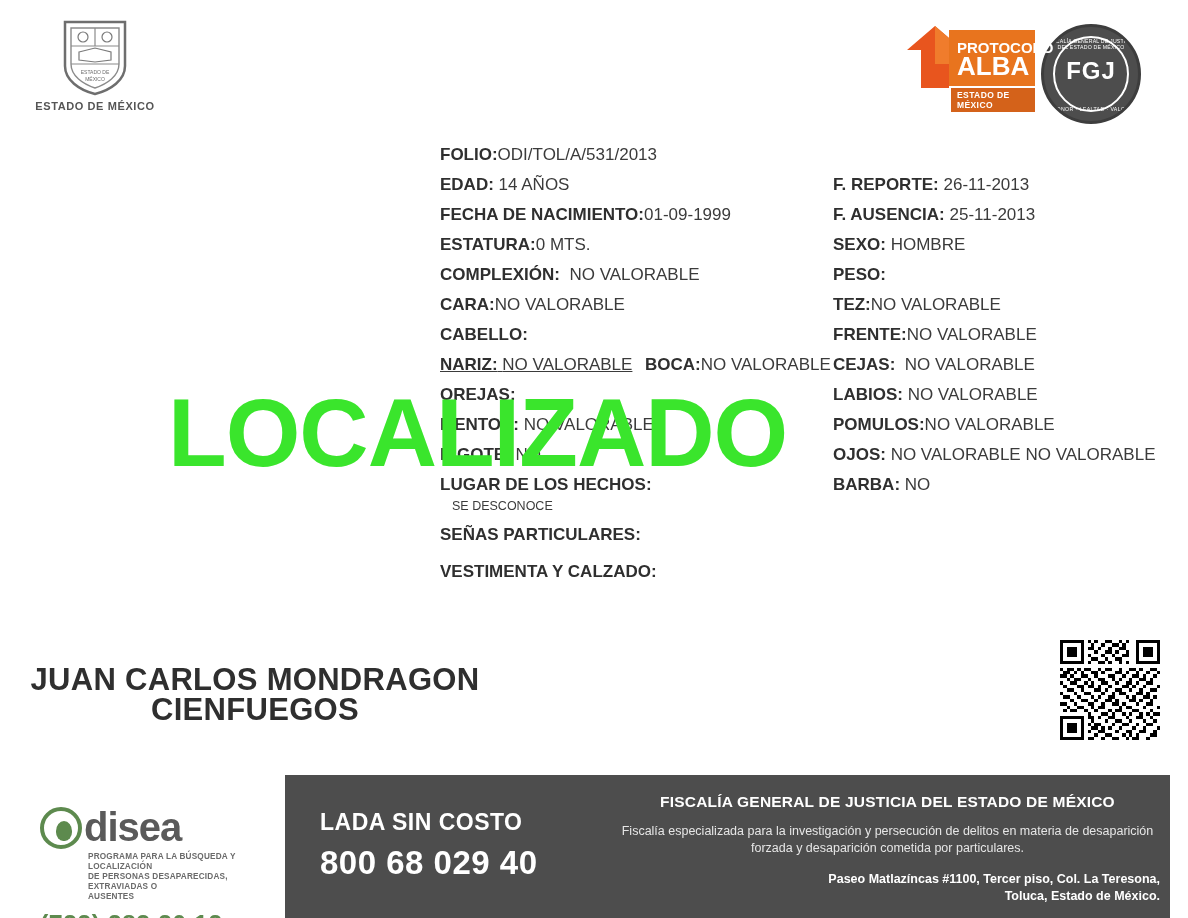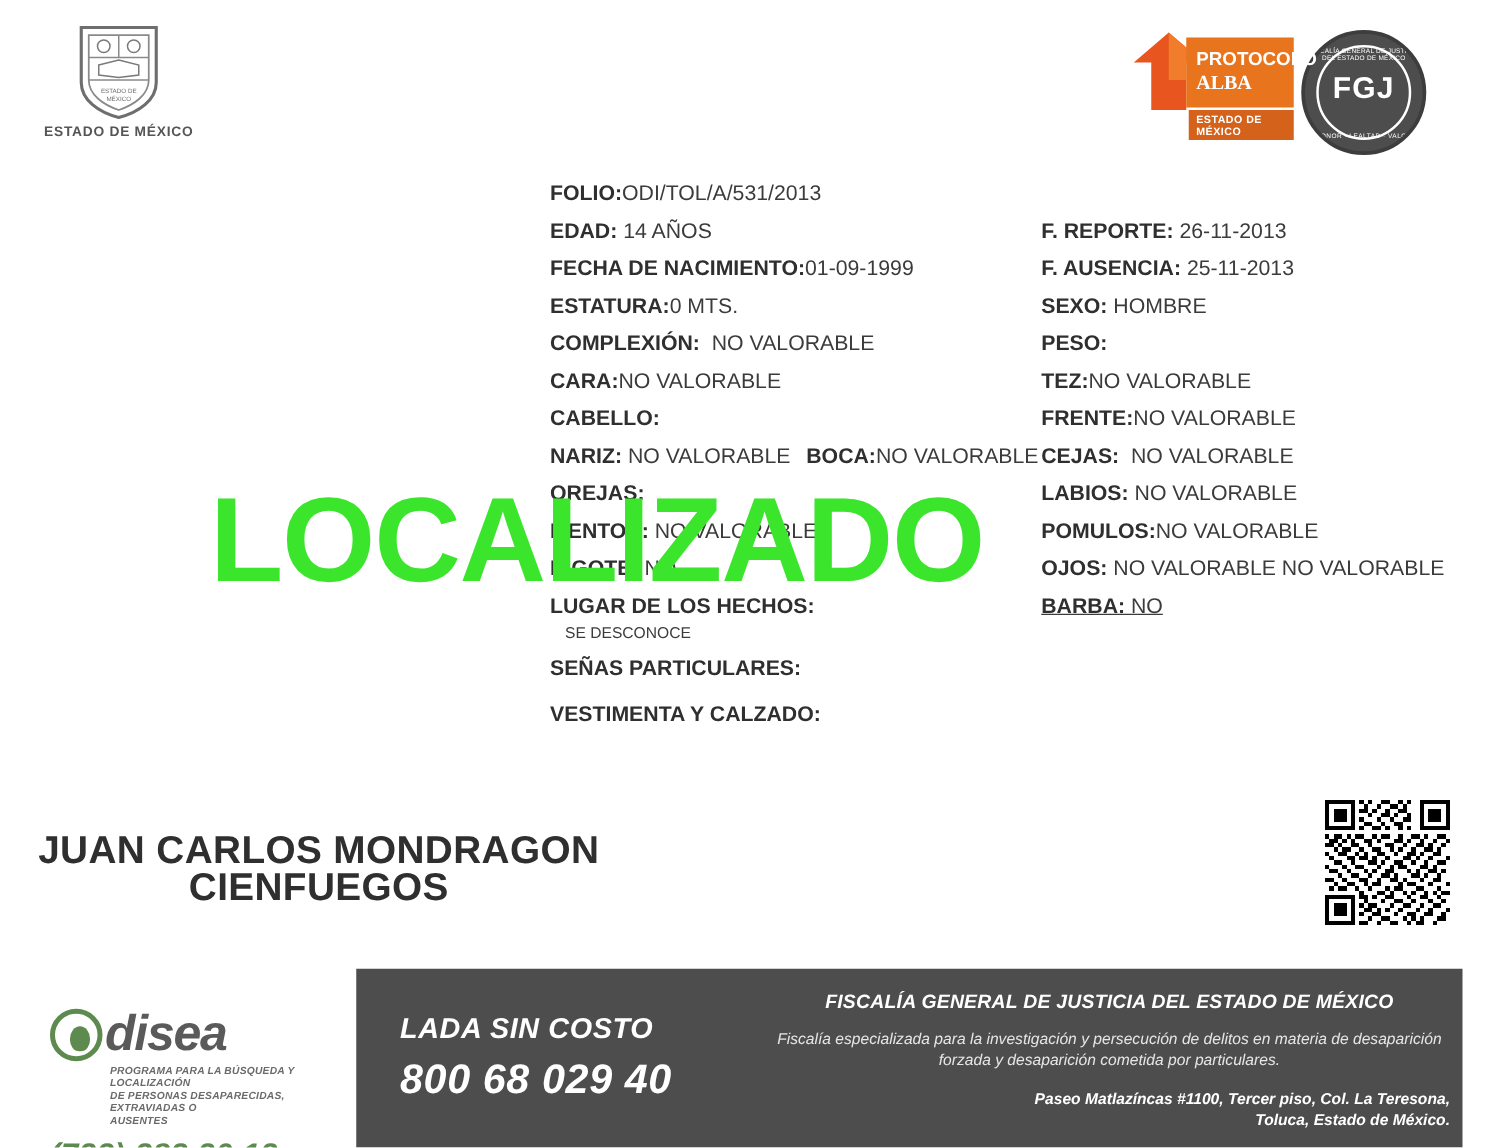--- a/index.html
+++ b/index.html
@@ -248,21 +248,20 @@
     height: 100px;
   }
 
   
   .footer {
     position: absolute;
     left: 0;
     top: 775px;
     width: 1188px;
     height: 143px;
-    font-style: italic;
   }
   .disea {
     position: absolute;
     left: 40px;
     top: 30px;
     width: 240px;
   }
   .disea-logo-row {
     display: flex;
     align-items: center;
@@ -386,21 +385,21 @@
 
 
     <div class="alba-logo">
       <div class="alba-badge"></div>
       <svg class="alba-arrow" viewBox="0 0 62 66">
         <path d="M30 2 L58 26 L44 26 L44 64 L16 64 L16 26 L2 26 Z" fill="#e8551e"></path>
         <path d="M30 2 L58 26 L44 26 L44 40 L30 40 Z" fill="#f07c2c"></path>
       </svg>
       <div class="alba-text">
         <div>PROTOCOLO</div>
-        <div style="font-size:16px;line-height:23px;font-family:Liberation Serif, serif;">ALBA</div>
+        <div style="font-size:26px;line-height:23px;">ALBA</div>
       </div>
       <div class="alba-sub">ESTADO DE MÉXICO</div>
     </div>
 
     <div class="fgj-logo">
       <div class="fgj-circle">
         <div class="fgj-inner"></div>
         <div class="fgj-top">FISCALÍA GENERAL DE JUSTICIA DEL ESTADO DE MÉXICO</div>
         <div class="fgj-text">FGJ</div>
         <div class="fgj-bottom">HONOR · LEALTAD · VALOR</div>
@@ -425,21 +424,21 @@
     </div>
     <div class="fld" style="left:440px; top:265px;">
       <span class="lbl">COMPLEXIÓN:</span>&nbsp; <span class="val">NO VALORABLE</span>
     </div>
     <div class="fld" style="left:440px; top:295px;">
       <span class="lbl">CARA:</span><span class="val">NO VALORABLE</span>
     </div>
     <div class="fld" style="left:440px; top:325px;">
       <span class="lbl">CABELLO:</span><span class="val"></span>
     </div>
-    <div class="fld" style="left:440px; top:355px;">
+    <div class="fld" style="left:440px; top:355px;text-decoration:underline;">
       <span class="lbl">NARIZ:</span> <span class="val">NO VALORABLE</span>
     </div>
     <div class="fld" style="left:645px; top:355px;">
       <span class="lbl">BOCA:</span><span class="val">NO VALORABLE</span>
     </div>
     <div class="fld" style="left:440px; top:385px;">
       <span class="lbl">OREJAS:</span><span class="val"></span>
     </div>
     <div class="fld" style="left:440px; top:415px;">
       <span class="lbl">MENTON:</span> <span class="val">NO VALORABLE</span>
@@ -483,21 +482,21 @@
     </div>
     <div class="fld" style="left:833px; top:385px;">
       <span class="lbl">LABIOS:</span> <span class="val">NO VALORABLE</span>
     </div>
     <div class="fld" style="left:833px; top:415px;">
       <span class="lbl">POMULOS:</span><span class="val">NO VALORABLE</span>
     </div>
     <div class="fld" style="left:833px; top:445px;">
       <span class="lbl">OJOS:</span> <span class="val">NO VALORABLE NO VALORABLE</span>
     </div>
-    <div class="fld" style="left:833px; top:475px;text-decoration:underline;">
+    <div class="fld" style="left:833px; top:475px;">
       <span class="lbl">BARBA:</span> <span class="val">NO</span>
     </div>
   </div>
 
   <div class="watermark">LOCALIZADO</div>
 
   <div class="person-name">JUAN CARLOS MONDRAGON CIENFUEGOS</div>
 
   <div class="qr">
     <svg viewBox="0 0 29 29" width="100" height="100" shape-rendering="crispEdges" aria-hidden="true">

